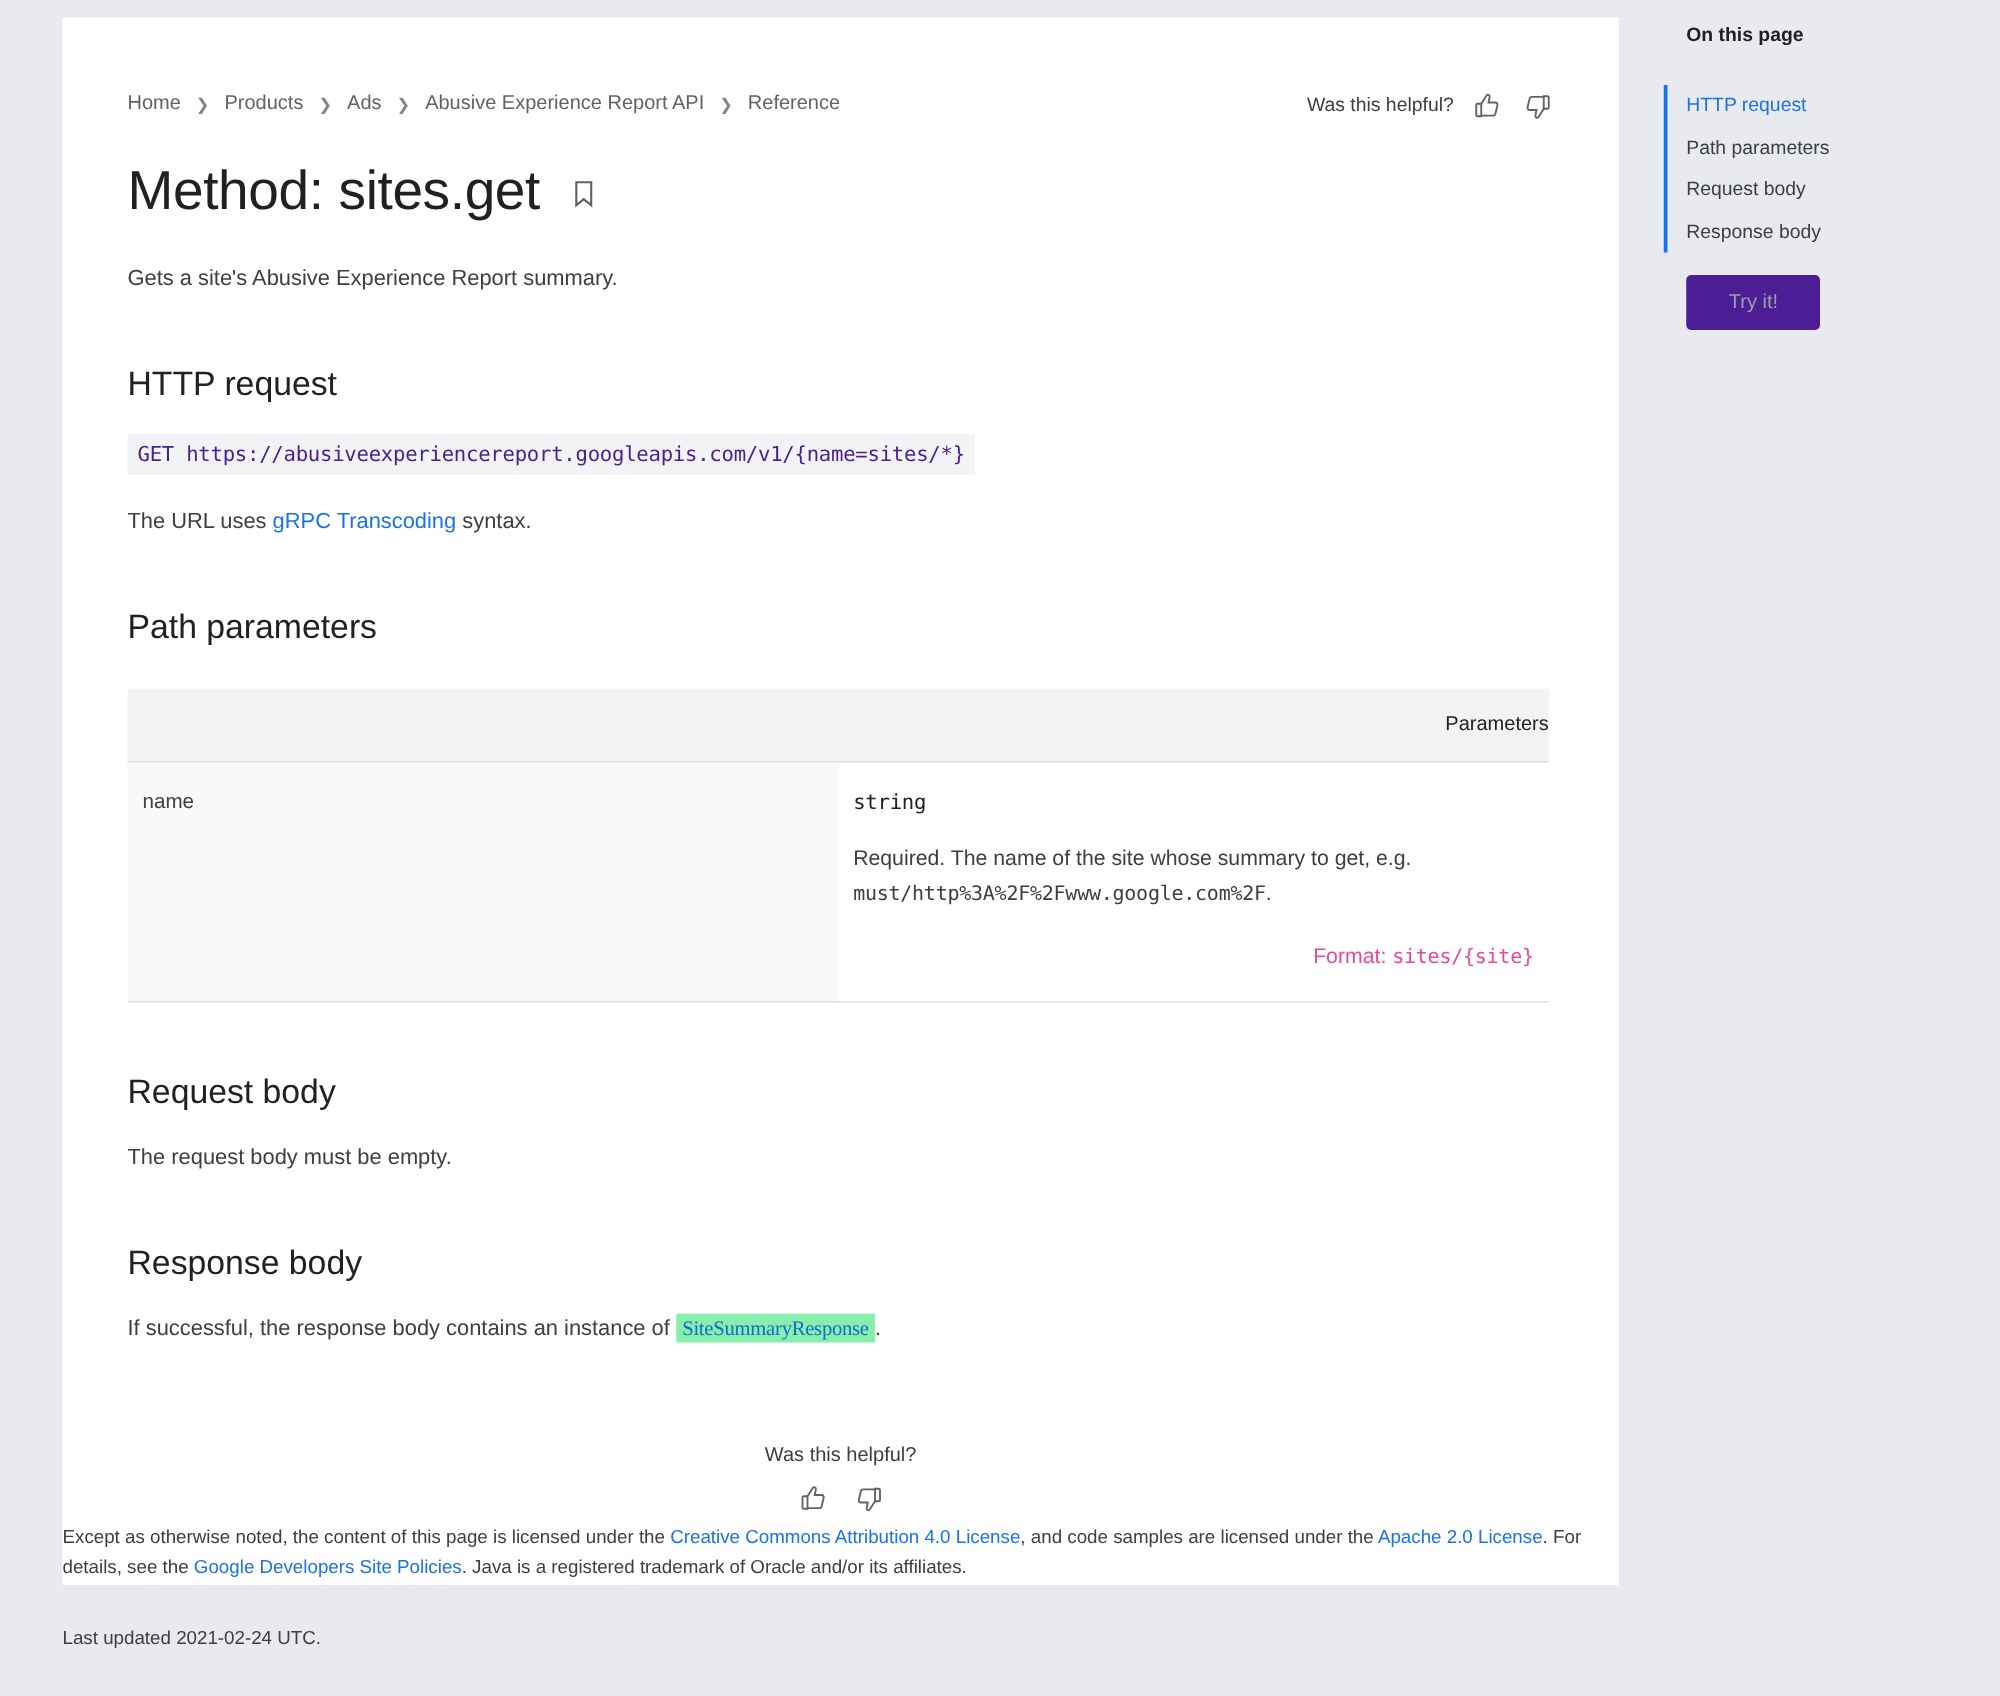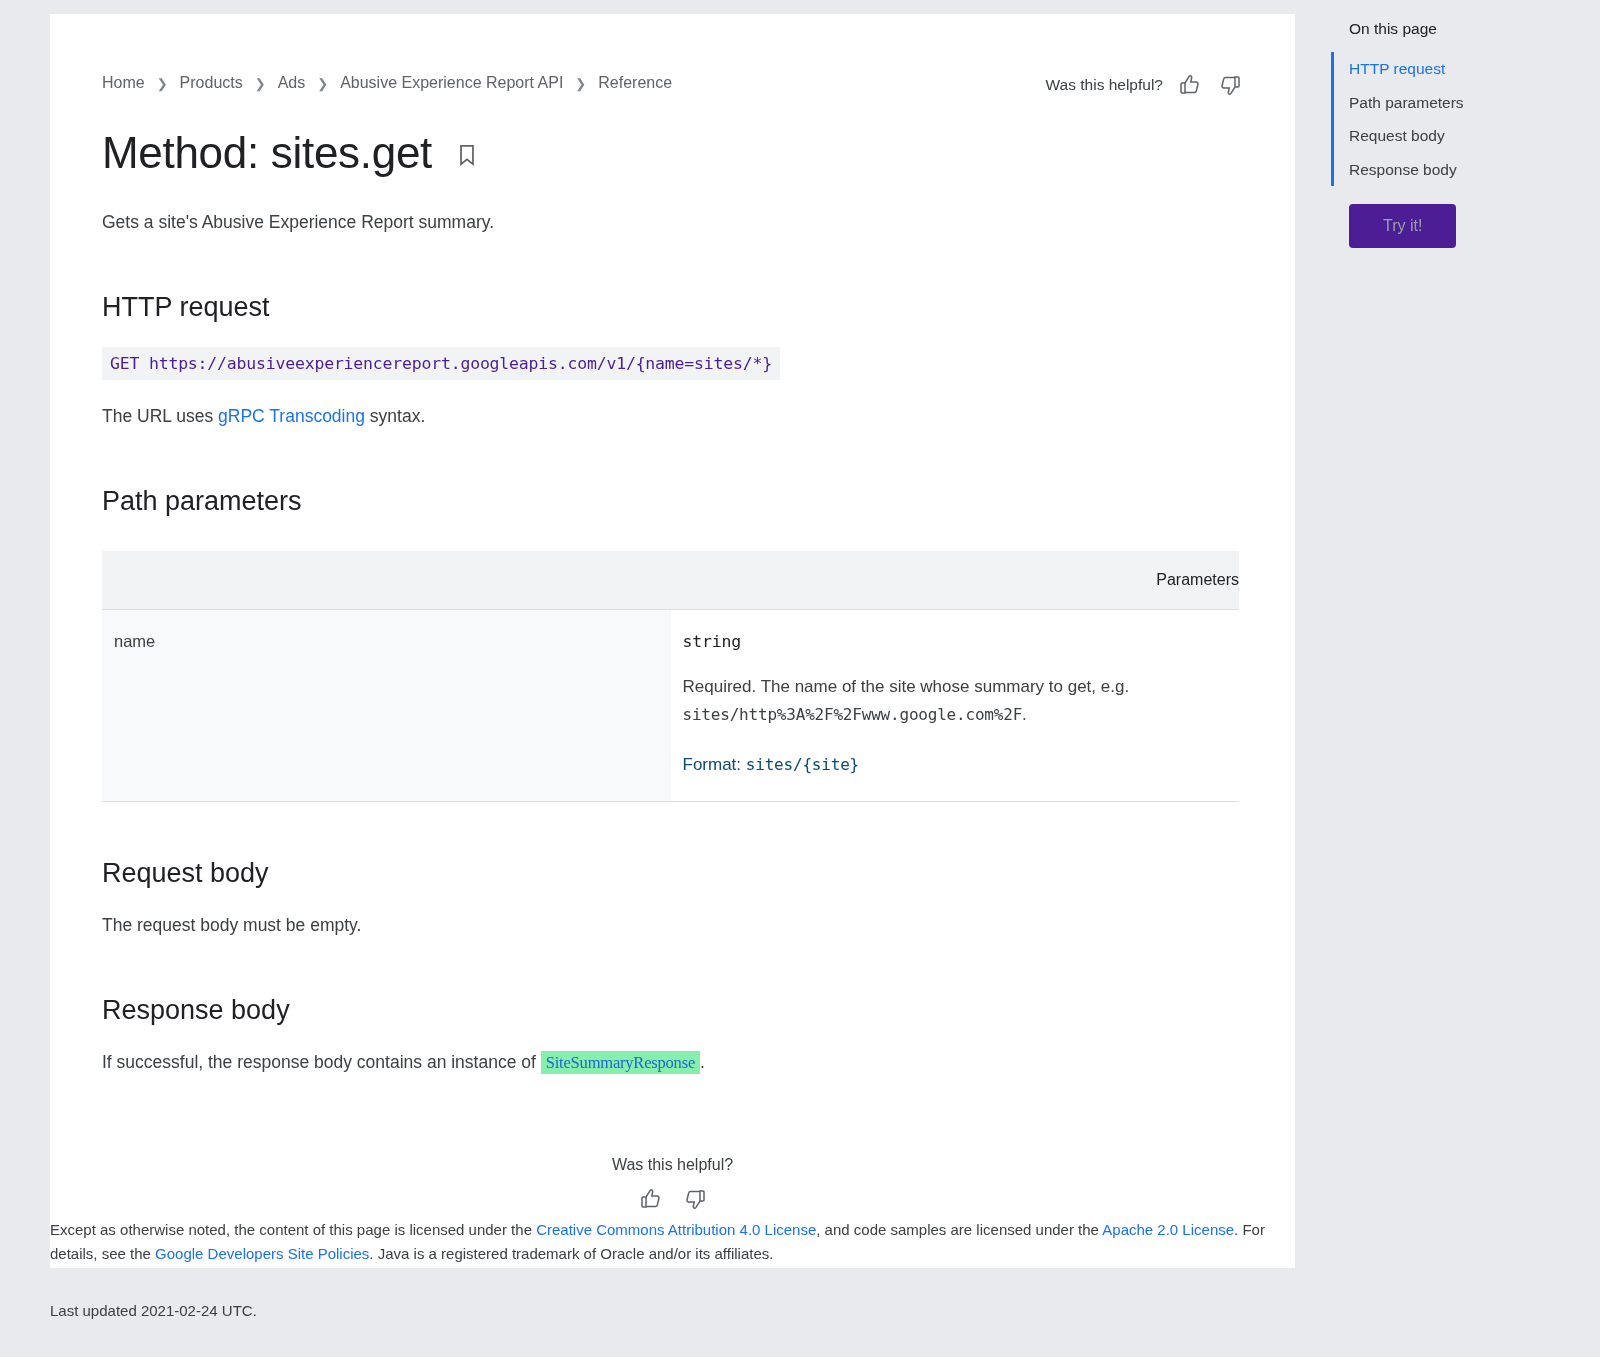--- a/index.html
+++ b/index.html
@@ -188,21 +188,22 @@
   td.param-desc .desc {
     margin-top: 22px;
     line-height: 1.65;
     font-size: 17px;
     color: #3c4043;
     max-width: 520px;
   }
   td.param-desc .format {
     margin-top: 26px;
     font-size: 17px;
-    color: #0c4a6e;
+    color: #ec4899;
+    text-align: right;
   }
 
   
   .helpful-bottom {
     margin-top: 80px;
     text-align: center;
   }
   .helpful-bottom .label {
     font-size: 16px;
     color: #3c4043;
@@ -215,24 +216,24 @@
   }
 
   
   .rail {
     margin-left: 36px;
     width: 210px;
     padding-top: 6px;
   }
   .rail-title {
     font-size: 15.5px;
-    font-weight: 400;
+    font-weight: 700;
     color: #202124;
     padding-left: 18px;
-    margin-bottom: 14px;
+    margin-bottom: 30px;
   }
   .rail-list {
     border-left: 3px solid #1a73e8;
     padding-left: 15px;
   }
   .rail-item {
     font-size: 15.5px;
     color: #3c4043;
     line-height: 1;
     padding: 9px 0;
@@ -332,21 +333,21 @@
           <tr>
             <th colspan="2">Parameters</th>
           </tr>
         </thead>
         <tbody>
           <tr>
             <td class="param-name">name</td>
             <td class="param-desc">
               <div class="type">string</div>
               <div class="desc">
-                <span>Required. The name of the site whose summary to get, e.g. </span><code class="inline">sites/http%3A%2F%2Fwww.google.com%2F</code><span>.</span>
+                <span>Required. The name of the site whose summary to get, e.g. </span><code class="inline">must/http%3A%2F%2Fwww.google.com%2F</code><span>.</span>
               </div>
               <div class="format">
                 <span>Format: </span><code class="inline">sites/{site}</code>
               </div>
             </td>
           </tr>
         </tbody>
       </table>
 
       <h2 class="section">Request body</h2>

